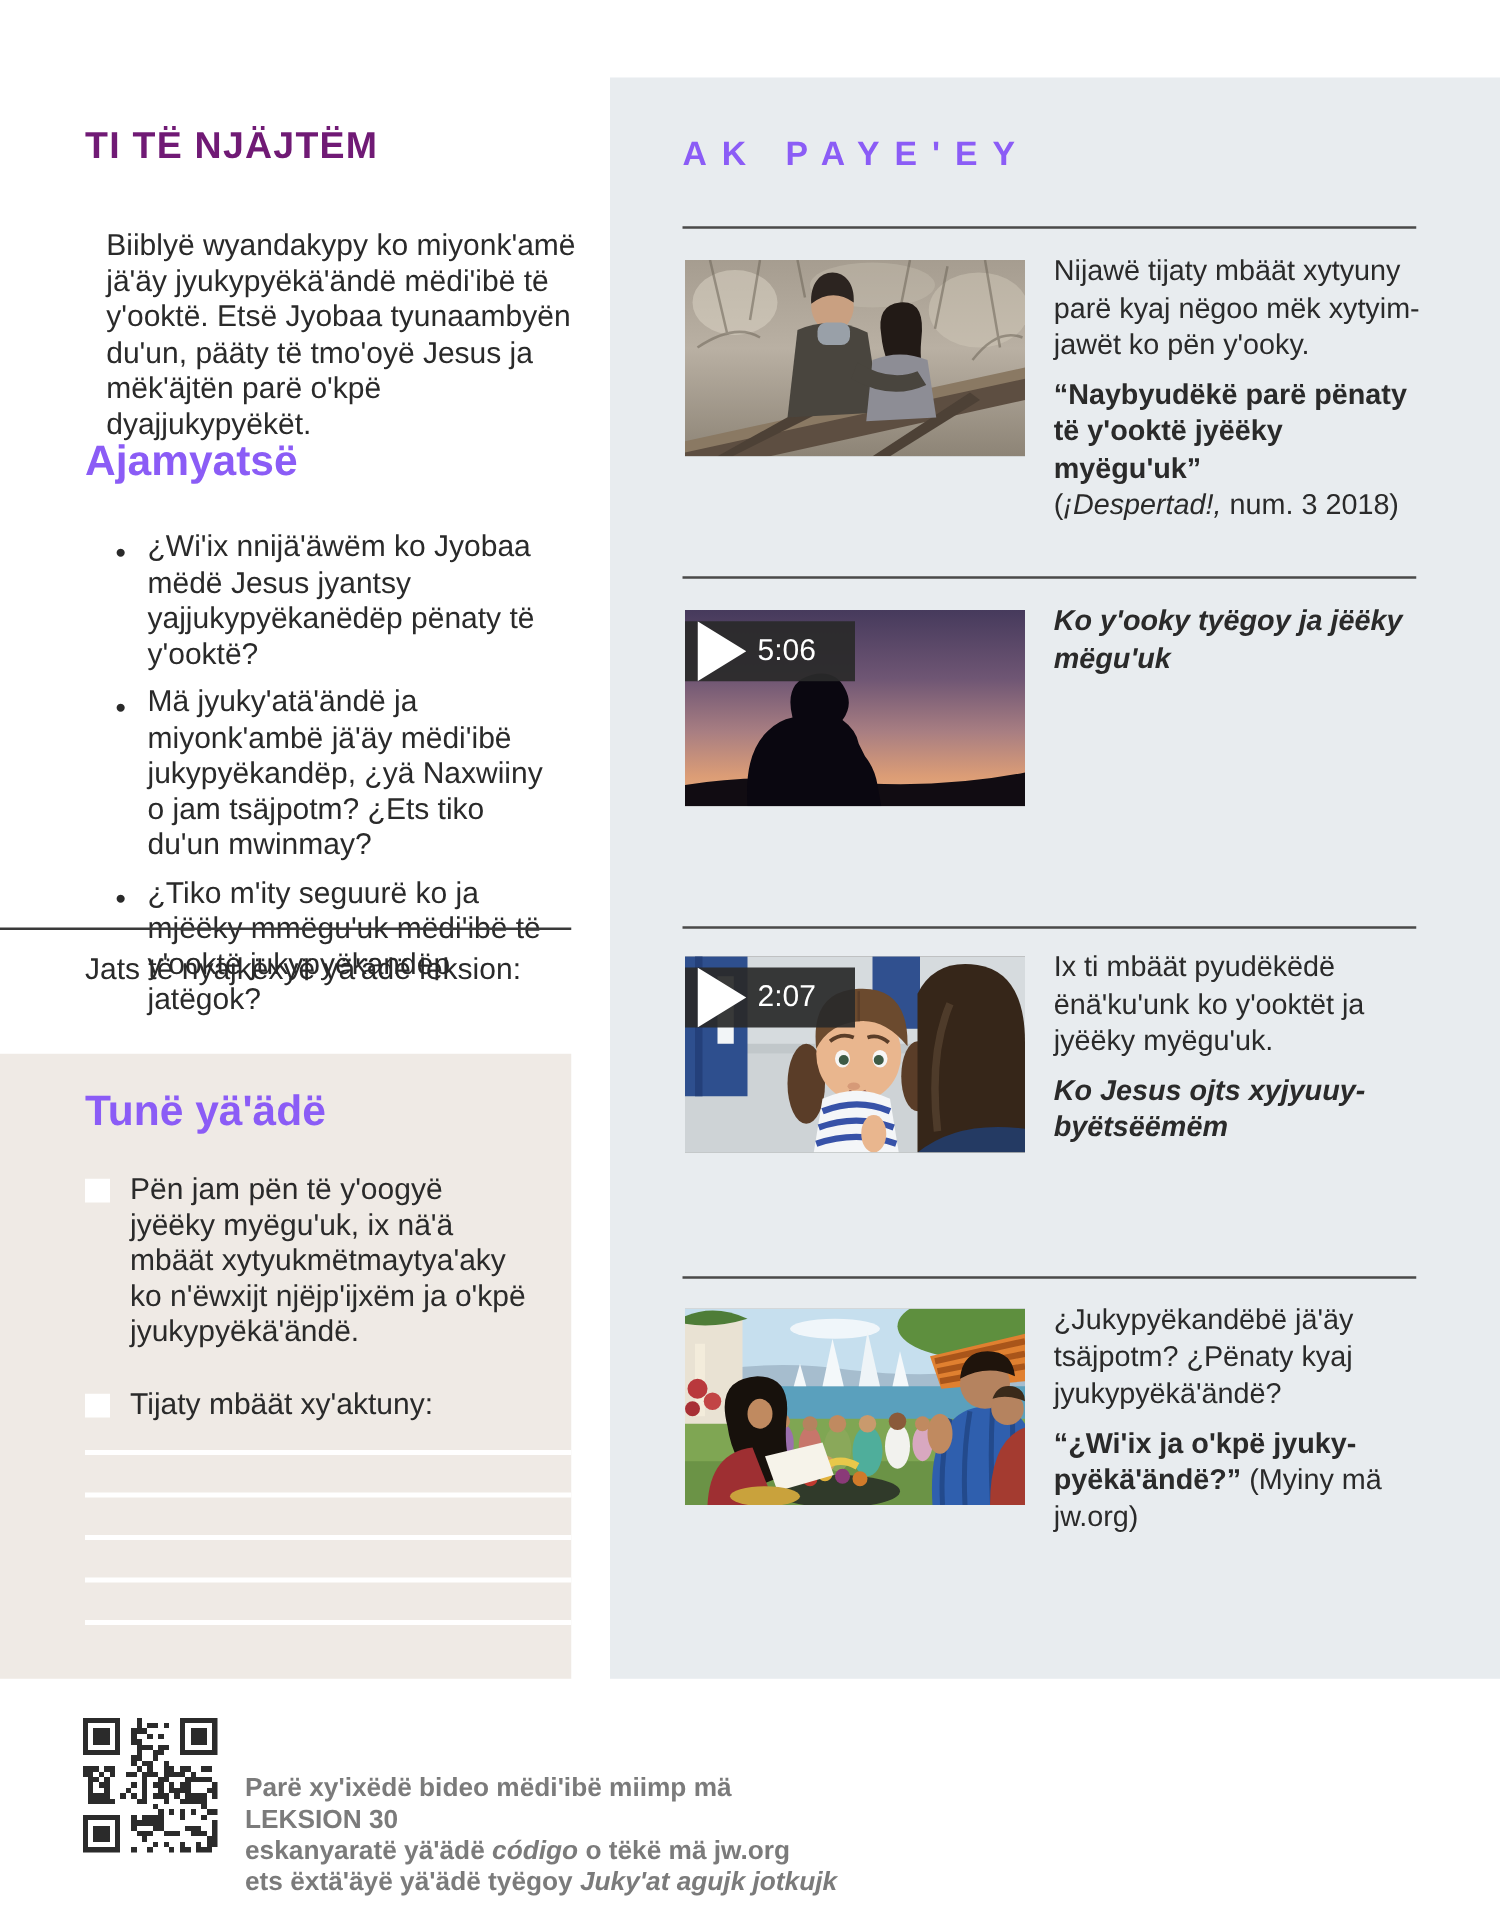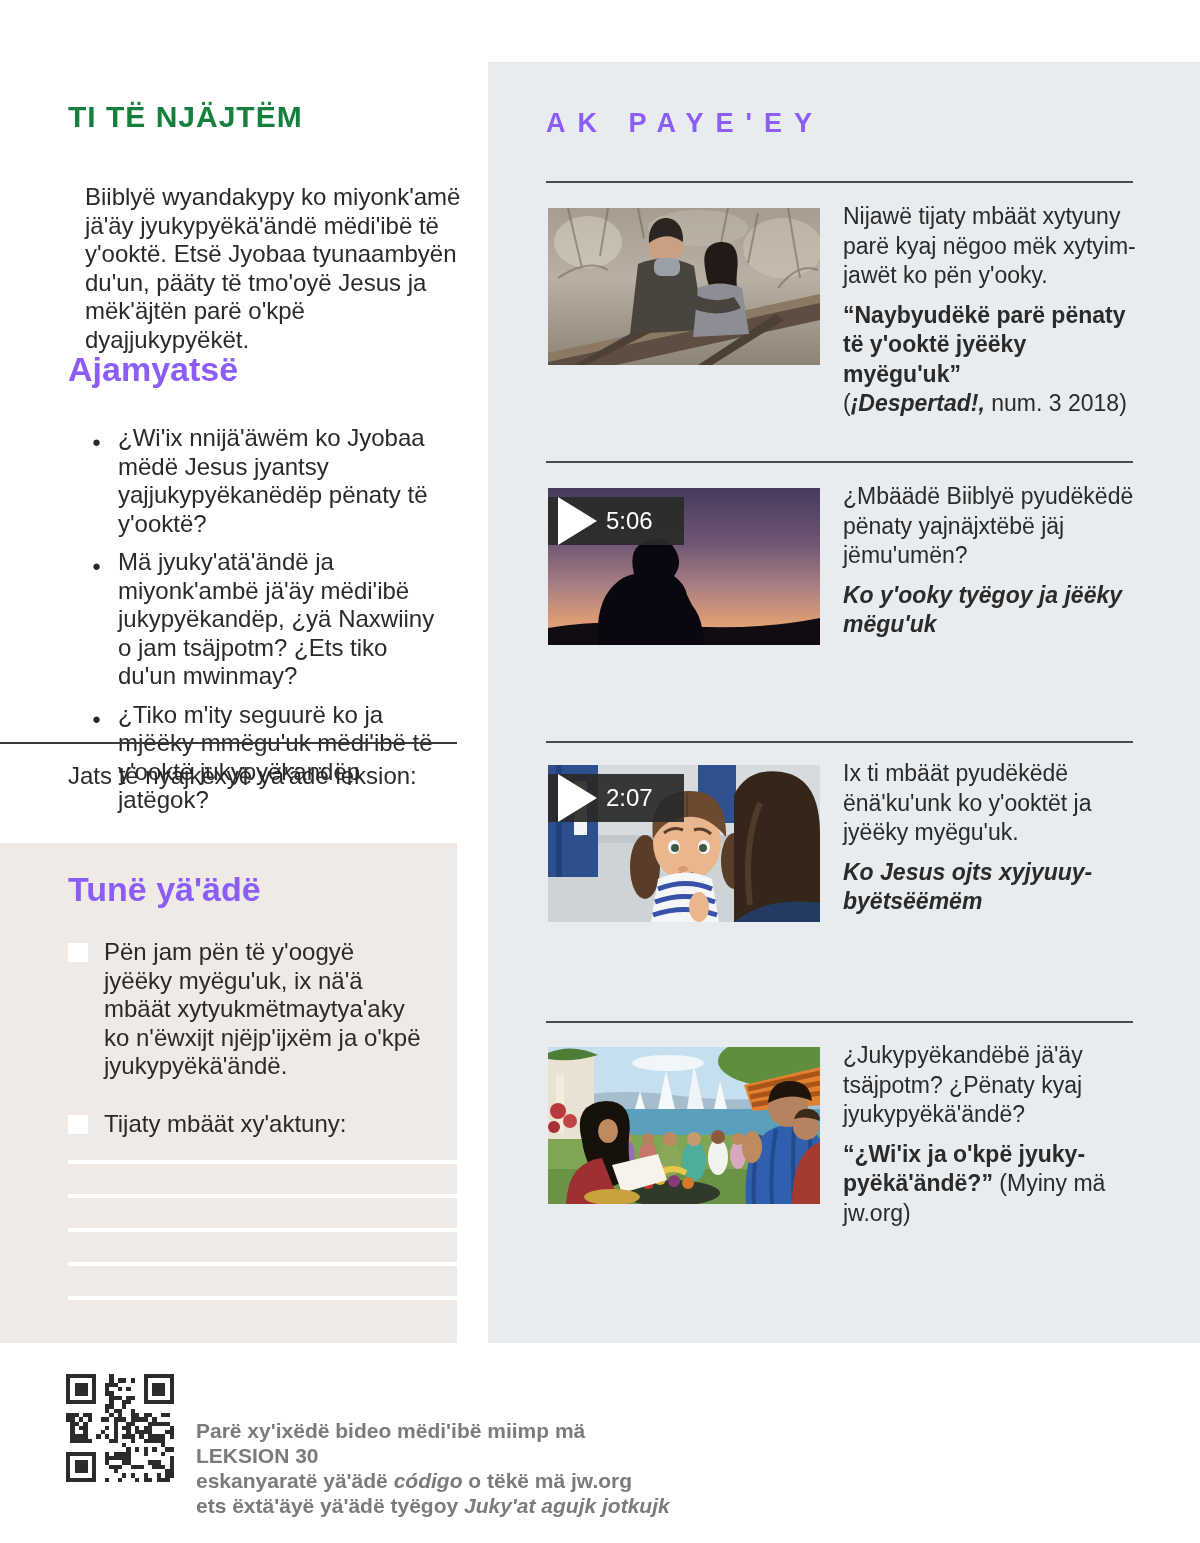--- a/index.html
+++ b/index.html
@@ -1,20 +1,20 @@
 <!DOCTYPE html>
 <html><head>
 <meta charset="utf-8">
 <style>
   html,body{margin:0;padding:0;background:#ffffff;}
   .page{position:relative;width:1200px;height:1543px;background:#ffffff;
         font-family:"Liberation Sans","DejaVu Sans",sans-serif;color:#2a2a2a;overflow:hidden;}
   
   .h-coral{position:absolute;left:68px;top:100px;margin:0;font-size:30px;font-weight:bold;
-           color:#15803d;letter-spacing:1px;}
+           color:#701a75;letter-spacing:1px;}
   .summary{position:absolute;left:68px;top:166px;width:380px;margin:17px;font-size:24px;line-height:28.5px;}
   .h-slate{margin:0;font-weight:bold;color:#8b5cf6;}
   .think-title{position:absolute;left:68px;top:350px;font-size:34px;}
   .q-list{position:absolute;left:68px;top:424px;width:372px;margin:0;padding:0;list-style:none;
           font-size:24px;line-height:28.5px;}
   .q-list li{position:relative;padding-left:50px;margin-bottom:10px;}
   .q-list li::before{content:"●";position:absolute;left:24px;top:4px;font-size:15px;color:#2a2a2a;}
   .rule-left{position:absolute;left:0;top:742px;width:457px;height:2px;background:#3a3a3a;}
   .lesson-note{position:absolute;left:68px;top:762px;width:380px;margin:0;font-size:24px;line-height:28.5px;}
   .todo-box{position:absolute;left:0;top:843px;width:457px;height:500px;background:#efeae5;}
@@ -39,21 +39,21 @@
   .thumb{position:absolute;left:548px;width:272px;height:157px;overflow:hidden;background:#999;}
   .thumb svg{width:100%;height:100%;display:block;}
   .th1{top:208px}.th2{top:488px}.th3{top:765px}.th4{top:1047px}
   .badge{position:absolute;left:0;top:9px;height:48px;background:rgba(42,42,42,.93);color:#fff;
          display:flex;align-items:center;gap:9px;padding:0 31px 0 10px;font-size:24px;}
   .r-text{position:absolute;left:843px;width:300px;font-size:23px;line-height:29.5px;}
   .rt1{top:202px}.rt2{top:482px}.rt3{top:759px}.rt4{top:1041px}
   .r-text p{margin:0 0 10px 0;}
   .b{font-weight:bold;}
   .bi{font-weight:bold;font-style:italic;}
-  .i{font-style:italic;font-weight:bold;}
+  .i{font-style:italic;}
 </style>
 </head>
 <body>
 
 <div class="page">
 
   <h1 class="h-coral">TI TË NJÄJTËM</h1>
   <p class="summary">Biiblyë wyandakypy ko miyonk'amë jä'äy jyukypyëkä'ändë mëdi'ibë të y'ooktë. Etsë Jyobaa tyunaambyën du'un, pääty të tmo'oyë Jesus ja mëk'äjtën parë o'kpë dyajjukypyëkët.</p>
 
   <h2 class="h-slate think-title">Ajamyatsë</h2>
@@ -340,21 +340,20 @@
       <path d="M50,157 q-3,-42 16,-60 q9,-9 20,-11 q-7,-28 15,-34 q19,-5 27,11 q7,13 -2,25 q11,8 13,19 l5,10 q8,10 10,23 l3,17 z" fill="#0a0710"></path>
     </svg>
     <div class="badge">
       <svg width="13" height="16" viewBox="0 0 13 16">
           <polygon points="0,0 13,8 0,16" fill="#ffffff"></polygon>
         </svg>
       <span>5:06</span>
     </div>
   </div>
   <div class="r-text rt2">
-    <p>¿Mbäädë Biiblyë pyudëkëdë pënaty yajnäjxtëbë jäj jëmu'umën?</p>
     <p class="bi">Ko y'ooky tyëgoy ja jëëky mëgu'uk</p>
   </div>
 
   <div class="thumb th3">
     <svg viewBox="0 0 272 157" preserveAspectRatio="none">
       <rect width="272" height="157" fill="#d6dbde"></rect>
       <rect y="70" width="272" height="8" fill="#c1c7ca"></rect>
       <rect y="78" width="272" height="79" fill="#ced3d6"></rect>
       <rect x="0" y="0" width="50" height="112" fill="#2e4f8e"></rect>
       <rect x="8" y="0" width="6" height="112" fill="#24407a"></rect>

